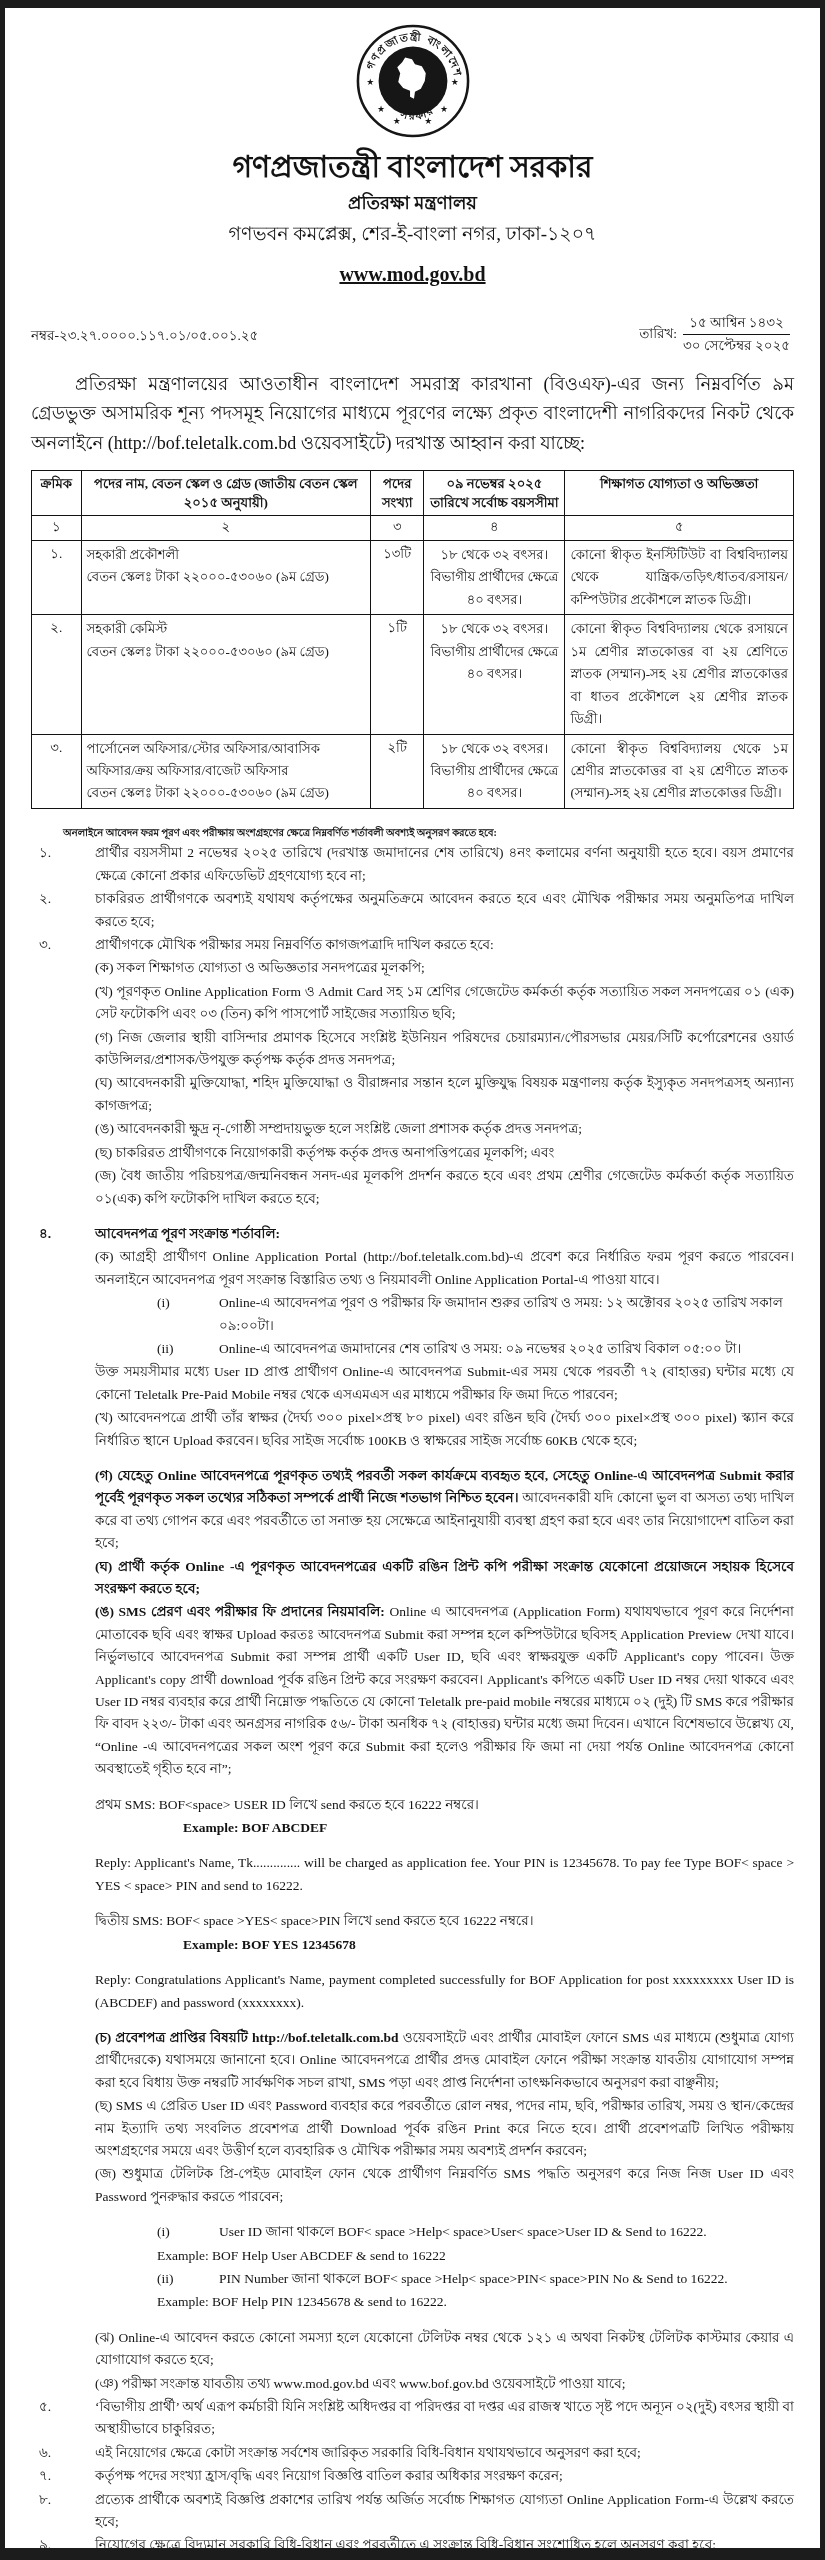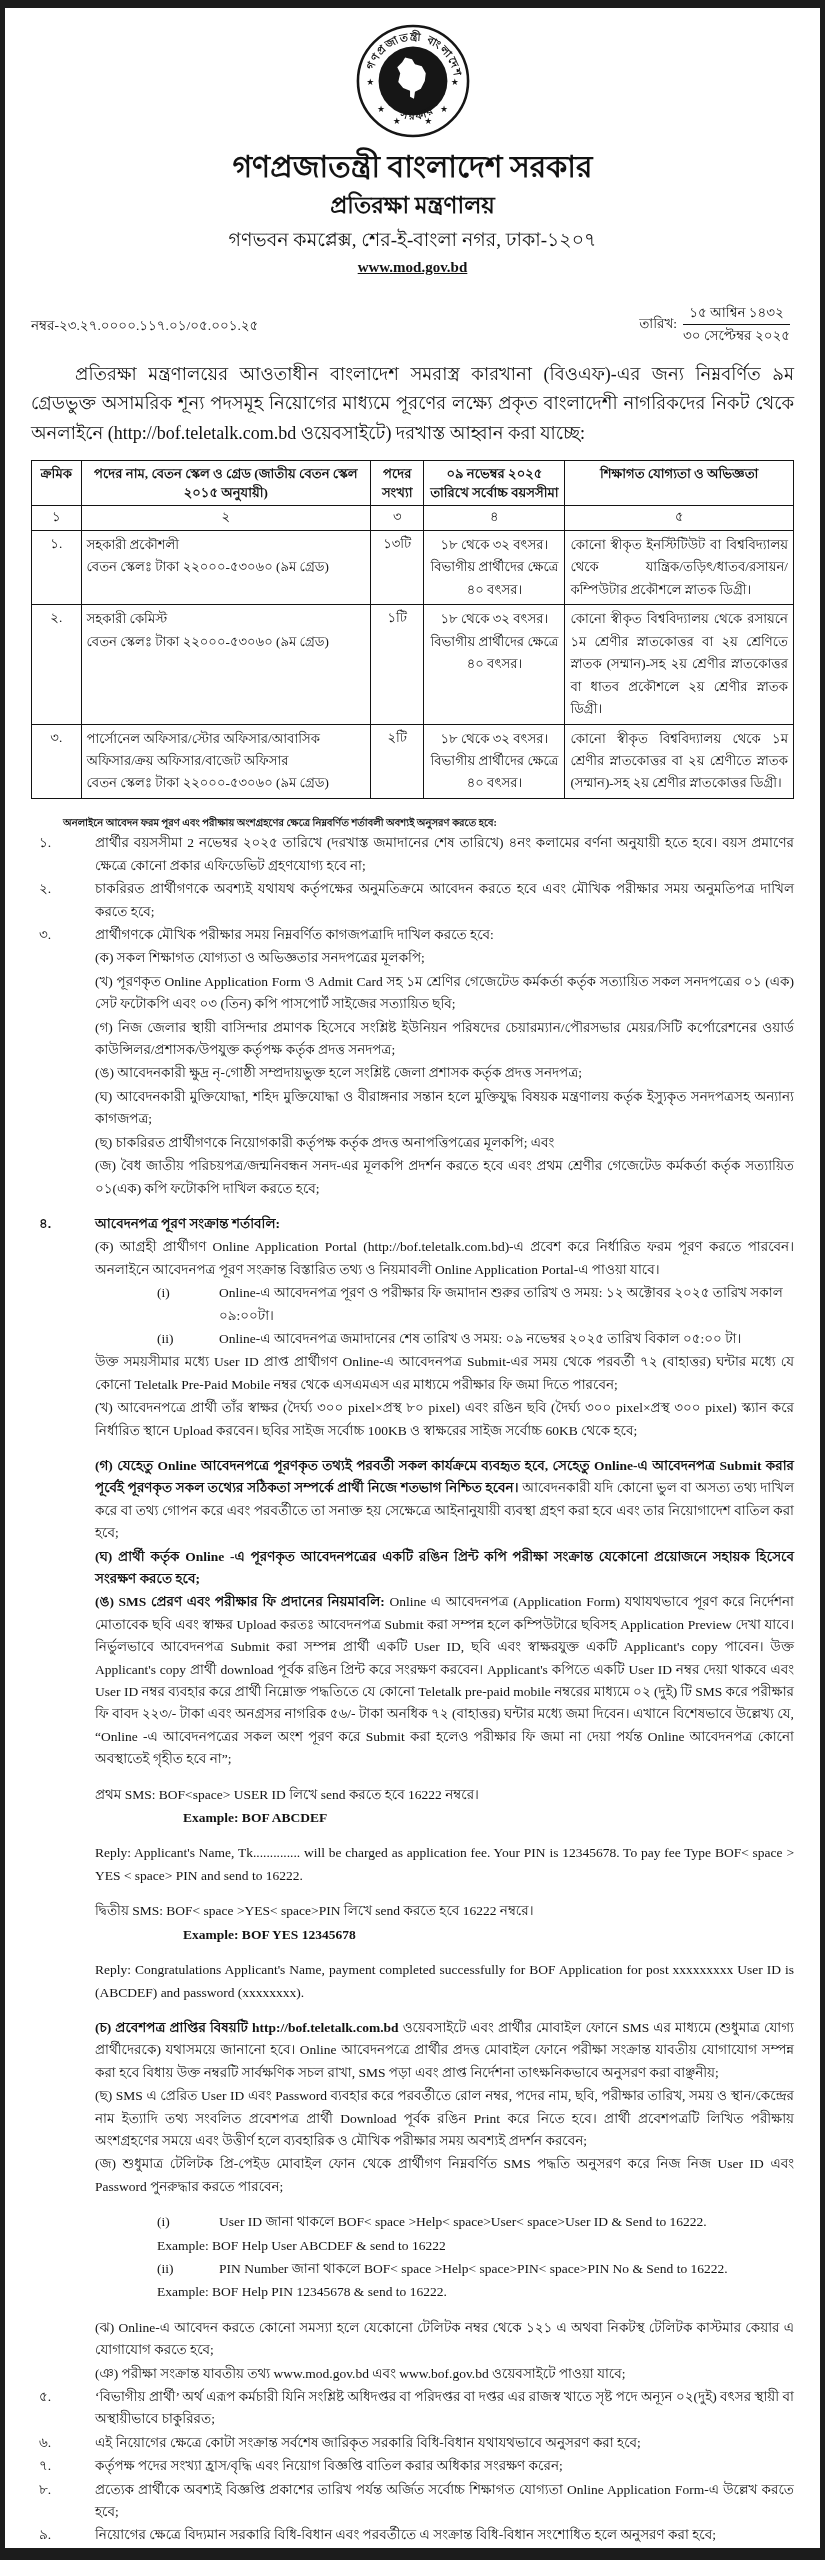--- a/index.html
+++ b/index.html
@@ -5,23 +5,23 @@
   html,body{margin:0;padding:0;background:#e8e8e8;}
   body{width:825px;font-family:"Liberation Serif","DejaVu Serif",serif;color:#131313;}
   .page{box-sizing:border-box;width:825px;height:2560px;background:#fff;
         border-left:5px solid #1c1c1c;border-right:5px solid #1c1c1c;
         border-top:8px solid #1c1c1c;border-bottom:12px solid #1c1c1c;
         padding:10px 26px 6px 26px;overflow:hidden;position:relative;}
   
   .seal-wrap{text-align:center;margin-top:4px;}
   .hdr{text-align:center;line-height:1.25;}
   .gov-line{font-size:30px;font-weight:bold;margin-top:4px;}
-  .ministry-line{font-size:23px;font-weight:bold;margin-top:6px;}
+  .ministry-line{font-size:18px;font-weight:bold;margin-top:6px;}
   .addr-line{font-size:19px;margin-top:8px;}
-  .site-line{font-size:15px;font-weight:bold;margin-top:6px;}
+  .site-line{font-size:20px;font-weight:bold;margin-top:16px;}
   .site-line span{text-decoration:underline;}
   
   .memo{display:flex;justify-content:space-between;align-items:flex-start;margin-top:26px;font-size:13.5px;}
   .memo-no{padding-top:12px;}
   .memo-date{display:flex;gap:6px;align-items:center;padding-right:4px;}
   .date-stack{text-align:center;line-height:1.5;}
   .date-top{border-bottom:1.3px solid #131313;padding:0 4px 1px 4px;}
   .date-bot{padding-top:1px;}
   
   .intro{font-size:18px;line-height:1.62;text-align:justify;margin-top:14px;}
@@ -166,22 +166,22 @@
         <span class="num">২.</span>
         <span class="txt">চাকরিরত প্রার্থীগণকে অবশ্যই যথাযথ কর্তৃপক্ষের অনুমতিক্রমে আবেদন করতে হবে এবং মৌখিক পরীক্ষার সময় অনুমতিপত্র দাখিল করতে হবে;</span>
       </div>
       <div class="blk item">
         <span class="num">৩.</span>
         <span class="txt">প্রার্থীগণকে মৌখিক পরীক্ষার সময় নিম্নবর্ণিত কাগজপত্রাদি দাখিল করতে হবে:</span>
       </div>
       <div class="blk sub"><span class="txt">(ক) সকল শিক্ষাগত যোগ্যতা ও অভিজ্ঞতার সনদপত্রের মূলকপি;</span></div>
       <div class="blk sub"><span class="txt">(খ) পূরণকৃত Online Application Form ও Admit Card সহ ১ম শ্রেণির গেজেটেড কর্মকর্তা কর্তৃক সত্যায়িত সকল সনদপত্রের ০১ (এক) সেট ফটোকপি এবং ০৩ (তিন) কপি পাসপোর্ট সাইজের সত্যায়িত ছবি;</span></div>
       <div class="blk sub"><span class="txt">(গ) নিজ জেলার স্থায়ী বাসিন্দার প্রমাণক হিসেবে সংশ্লিষ্ট ইউনিয়ন পরিষদের চেয়ারম্যান/পৌরসভার মেয়র/সিটি কর্পোরেশনের ওয়ার্ড কাউন্সিলর/প্রশাসক/উপযুক্ত কর্তৃপক্ষ কর্তৃক প্রদত্ত সনদপত্র;</span></div>
+      <div class="blk sub"><span class="txt">(ঘ) আবেদনকারী মুক্তিযোদ্ধা, শহিদ মুক্তিযোদ্ধা ও বীরাঙ্গনার সন্তান হলে মুক্তিযুদ্ধ বিষয়ক মন্ত্রণালয় কর্তৃক ইস্যুকৃত সনদপত্রসহ অন্যান্য কাগজপত্র;</span></div>
       <div class="blk sub"><span class="txt">(ঙ) আবেদনকারী ক্ষুদ্র নৃ-গোষ্ঠী সম্প্রদায়ভুক্ত হলে সংশ্লিষ্ট জেলা প্রশাসক কর্তৃক প্রদত্ত সনদপত্র;</span></div>
-      <div class="blk sub"><span class="txt">(ঘ) আবেদনকারী মুক্তিযোদ্ধা, শহিদ মুক্তিযোদ্ধা ও বীরাঙ্গনার সন্তান হলে মুক্তিযুদ্ধ বিষয়ক মন্ত্রণালয় কর্তৃক ইস্যুকৃত সনদপত্রসহ অন্যান্য কাগজপত্র;</span></div>
       <div class="blk sub"><span class="txt">(ছ) চাকরিরত প্রার্থীগণকে নিয়োগকারী কর্তৃপক্ষ কর্তৃক প্রদত্ত অনাপত্তিপত্রের মূলকপি; এবং</span></div>
       <div class="blk sub"><span class="txt">(জ) বৈধ জাতীয় পরিচয়পত্র/জন্মনিবন্ধন সনদ-এর মূলকপি প্রদর্শন করতে হবে এবং প্রথম শ্রেণীর গেজেটেড কর্মকর্তা কর্তৃক সত্যায়িত ০১(এক) কপি ফটোকপি দাখিল করতে হবে;</span></div>
       <div class="blk item bold gap">
         <span class="num">৪.</span>
         <span class="txt">আবেদনপত্র পূরণ সংক্রান্ত শর্তাবলি:</span>
       </div>
       <div class="blk sub"><span class="txt">(ক) আগ্রহী প্রার্থীগণ Online Application Portal (http://bof.teletalk.com.bd)-এ প্রবেশ করে নির্ধারিত ফরম পূরণ করতে পারবেন। অনলাইনে আবেদনপত্র পূরণ সংক্রান্ত বিস্তারিত তথ্য ও নিয়মাবলী Online Application Portal-এ পাওয়া যাবে।</span></div>
       <div class="blk subsub">
         <span class="lbl">(i)</span>
         <span class="txt">Online-এ আবেদনপত্র পূরণ ও পরীক্ষার ফি জমাদান শুরুর তারিখ ও সময়: ১২ অক্টোবর ২০২৫ তারিখ সকাল ০৯:০০টা।</span>

